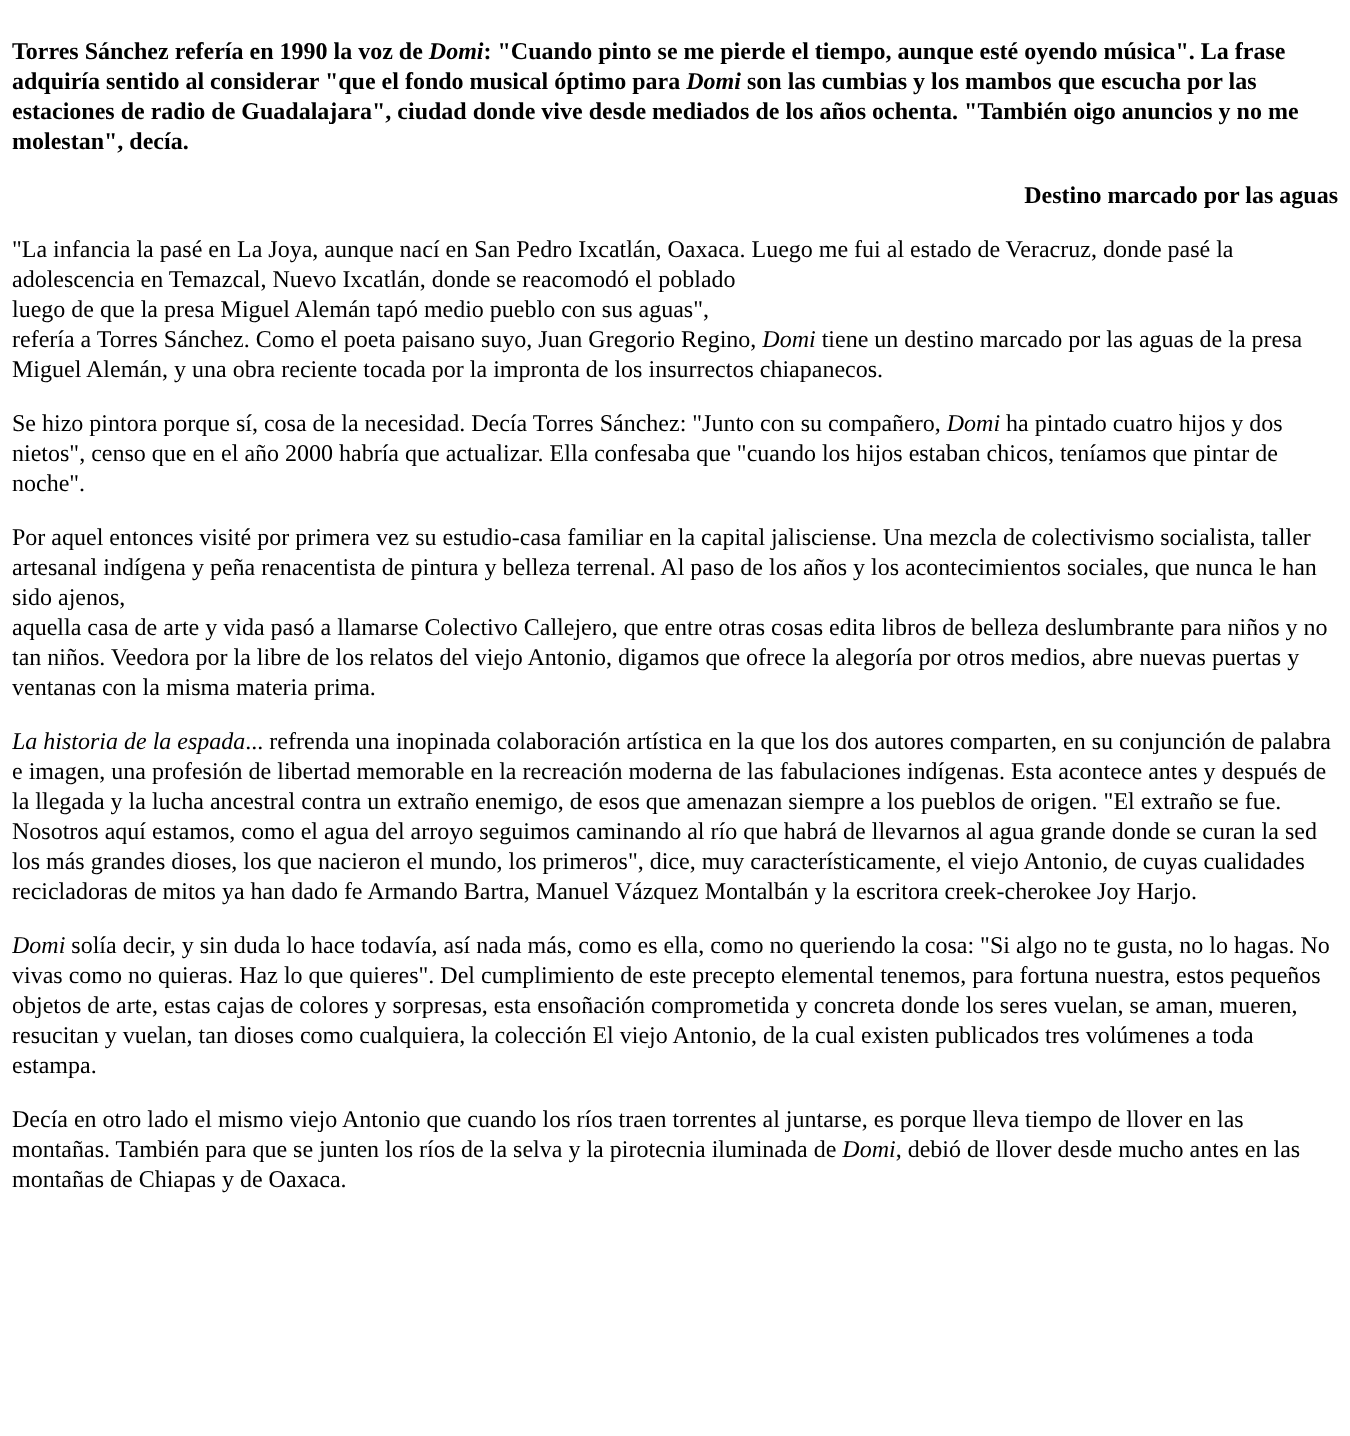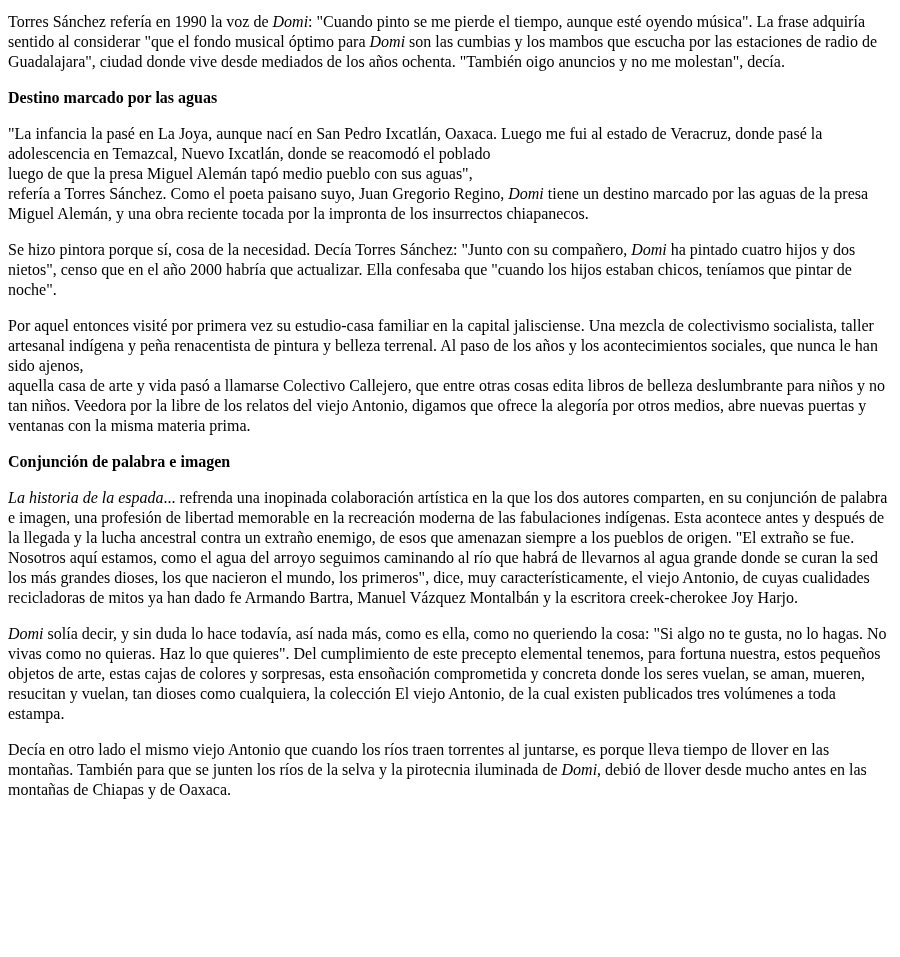--- a/index.html
+++ b/index.html
@@ -14,35 +14,36 @@
     line-height: 20px;
   }
   article[data-name="article-body"] {
     width: 884px;
   }
   article p {
     margin: 16px 0;
     text-align: left;
   }
   article > p:first-child {
-    margin-top: 4px;
+    margin-top: 17px;
+    font-weight: bold;
   }
   p.heading {
     font-weight: 700;
+    text-align: right;
   }
   span.italic {
     font-style: italic;
   }
 </style>
 </head>
 <body data-name="page" style="background: rgb(255, 255, 255); color: rgb(0, 0, 0);">
 
 <article data-name="article-body">
     <p class="paragraph" data-name="paragraph"><span data-name="text-run">Torres Sánchez refería en 1990 la voz de </span><span class="italic" data-name="italic-run">Domi</span><span data-name="text-run">: "Cuando pinto se me pierde el tiempo, aunque esté oyendo música". La frase adquiría sentido al considerar "que el fondo musical óptimo para </span><span class="italic" data-name="italic-run">Domi</span><span data-name="text-run"> son las cumbias y los mambos que escucha por las estaciones de radio de Guadalajara", ciudad donde vive desde mediados de los años ochenta. "También oigo anuncios y no me molestan", decía.</span></p>
     <p class="heading" data-name="section-heading"><span data-name="text-run">Destino marcado por las aguas</span></p>
     <p class="paragraph" data-name="paragraph"><span data-name="text-run">"La infancia la pasé en La Joya, aunque nací en San Pedro Ixcatlán, Oaxaca. Luego me fui al estado de Veracruz, donde pasé la adolescencia en Temazcal, Nuevo Ixcatlán, donde se reacomodó el poblado</span><br data-name="line-break"><span data-name="text-run">luego de que la presa Miguel Alemán tapó medio pueblo con sus aguas",</span><br data-name="line-break"><span data-name="text-run">refería a Torres Sánchez. Como el poeta paisano suyo, Juan Gregorio Regino, </span><span class="italic" data-name="italic-run">Domi</span><span data-name="text-run"> tiene un destino marcado por las aguas de la presa Miguel Alemán, y una obra reciente tocada por la impronta de los insurrectos chiapanecos.</span></p>
     <p class="paragraph" data-name="paragraph"><span data-name="text-run">Se hizo pintora porque sí, cosa de la necesidad. Decía Torres Sánchez: "Junto con su compañero, </span><span class="italic" data-name="italic-run">Domi</span><span data-name="text-run"> ha pintado cuatro hijos y dos nietos", censo que en el año 2000 habría que actualizar. Ella confesaba que "cuando los hijos estaban chicos, teníamos que pintar de noche".</span></p>
     <p class="paragraph" data-name="paragraph"><span data-name="text-run">Por aquel entonces visité por primera vez su estudio-casa familiar en la capital jalisciense. Una mezcla de colectivismo socialista, taller artesanal indígena y peña renacentista de pintura y belleza terrenal. Al paso de los años y los acontecimientos sociales, que nunca le han sido ajenos,</span><br data-name="line-break"><span data-name="text-run">aquella casa de arte y vida pasó a llamarse Colectivo Callejero, que entre otras cosas edita libros de belleza deslumbrante para niños y no tan niños. Veedora por la libre de los relatos del viejo Antonio, digamos que ofrece la alegoría por otros medios, abre nuevas puertas y ventanas con la misma materia prima.</span></p>
-    <p class="heading" data-name="section-heading"><span data-name="text-run">Conjunción de palabra e imagen</span></p>
     <p class="paragraph" data-name="paragraph"><span class="italic" data-name="italic-run">La historia de la espada</span><span data-name="text-run">... refrenda una inopinada colaboración artística en la que los dos autores comparten, en su conjunción de palabra e imagen, una profesión de libertad memorable en la recreación moderna de las fabulaciones indígenas. Esta acontece antes y después de la llegada y la lucha ancestral contra un extraño enemigo, de esos que amenazan siempre a los pueblos de origen. "El extraño se fue. Nosotros aquí estamos, como el agua del arroyo seguimos caminando al río que habrá de llevarnos al agua grande donde se curan la sed los más grandes dioses, los que nacieron el mundo, los primeros", dice, muy característicamente, el viejo Antonio, de cuyas cualidades recicladoras de mitos ya han dado fe Armando Bartra, Manuel Vázquez Montalbán y la escritora creek-cherokee Joy Harjo.</span></p>
     <p class="paragraph" data-name="paragraph"><span class="italic" data-name="italic-run">Domi</span><span data-name="text-run"> solía decir, y sin duda lo hace todavía, así nada más, como es ella, como no queriendo la cosa: "Si algo no te gusta, no lo hagas. No vivas como no quieras. Haz lo que quieres". Del cumplimiento de este precepto elemental tenemos, para fortuna nuestra, estos pequeños objetos de arte, estas cajas de colores y sorpresas, esta ensoñación comprometida y concreta donde los seres vuelan, se aman, mueren, resucitan y vuelan, tan dioses como cualquiera, la colección El viejo Antonio, de la cual existen publicados tres volúmenes a toda estampa.</span></p>
     <p class="paragraph" data-name="paragraph"><span data-name="text-run">Decía en otro lado el mismo viejo Antonio que cuando los ríos traen torrentes al juntarse, es porque lleva tiempo de llover en las montañas. También para que se junten los ríos de la selva y la pirotecnia iluminada de </span><span class="italic" data-name="italic-run">Domi</span><span data-name="text-run">, debió de llover desde mucho antes en las montañas de Chiapas y de Oaxaca.</span></p>
   </article>
 
 </body></html>

